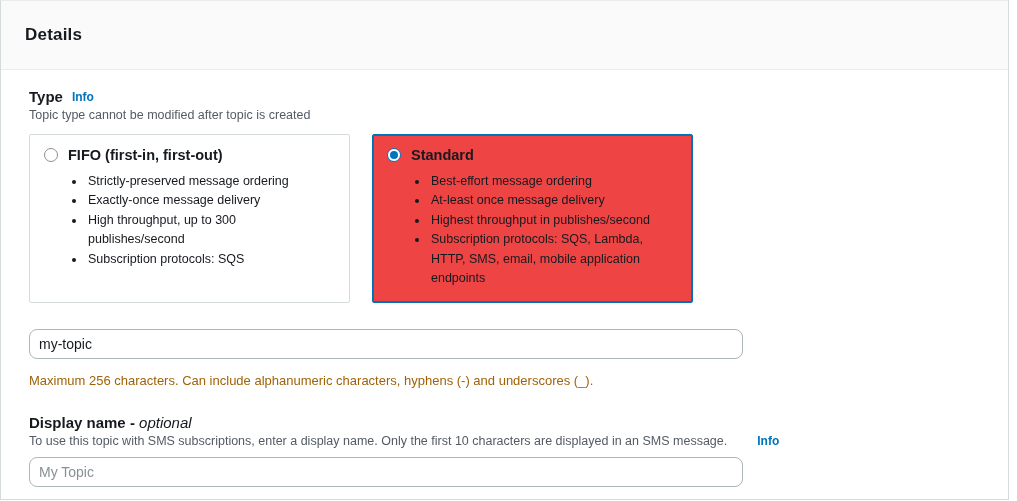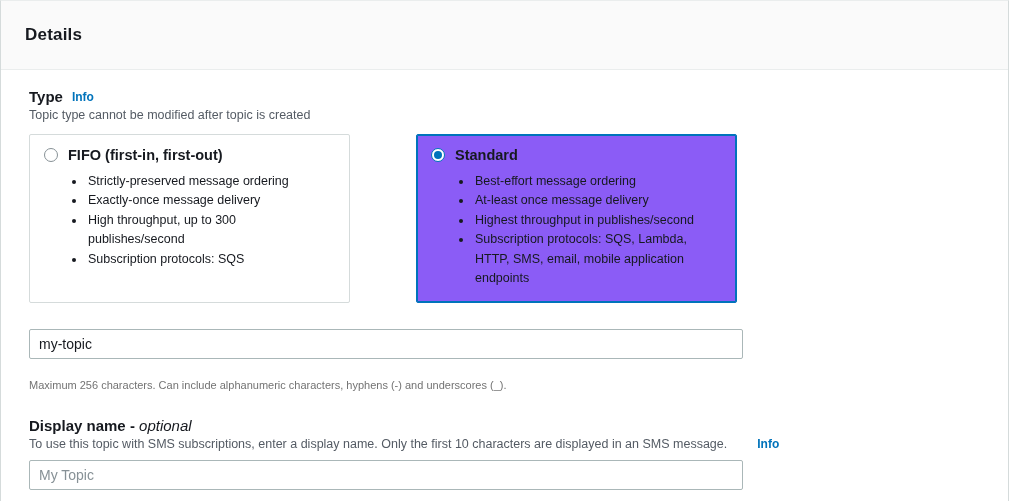--- a/index.html
+++ b/index.html
@@ -74,23 +74,22 @@
     width: 321px;
     box-sizing: border-box;
     border: 1px solid #d5dbdb;
     border-radius: 2px;
     background: #ffffff;
     padding: 12px 14px 14px 14px;
     min-height: 146px;
   }
   .radio-card.selected {
     border: 1px solid #0073bb;
-    background: #8b5cf6;
+    background: #ef4444;
     box-shadow: 0 0 0 1px #0073bb inset;
-    margin-left: 44px;
   }
   .radio-head {
     display: flex;
     align-items: center;
     gap: 10px;
   }
   .radio-circle {
     width: 14px;
     height: 14px;
     border-radius: 50%;
@@ -135,34 +134,34 @@
     margin-top: 26px;
   }
   .text-input {
     display: block;
     width: 714px;
     height: 30px;
     box-sizing: border-box;
     margin-top: 9px;
     padding: 4px 9px;
     border: 1px solid #aab7b8;
-    border-radius: 2px;
+    border-radius: 8px;
     font-family: "Liberation Sans", sans-serif;
     font-size: 14px;
     color: #16191f;
     background: #ffffff;
   }
   .text-input::placeholder {
     color: #879196;
     font-style: normal;
   }
   .hint {
-    font-size: 11px;
-    color: #737373;
-    margin-top: 20px;
+    font-size: 13px;
+    color: #a16207;
+    margin-top: 14px;
   }
   .label-optional {
     font-weight: normal;
     font-style: italic;
   }
   .desc-with-info {
     display: flex;
     align-items: baseline;
     gap: 30px;
     margin-top: 3px;

